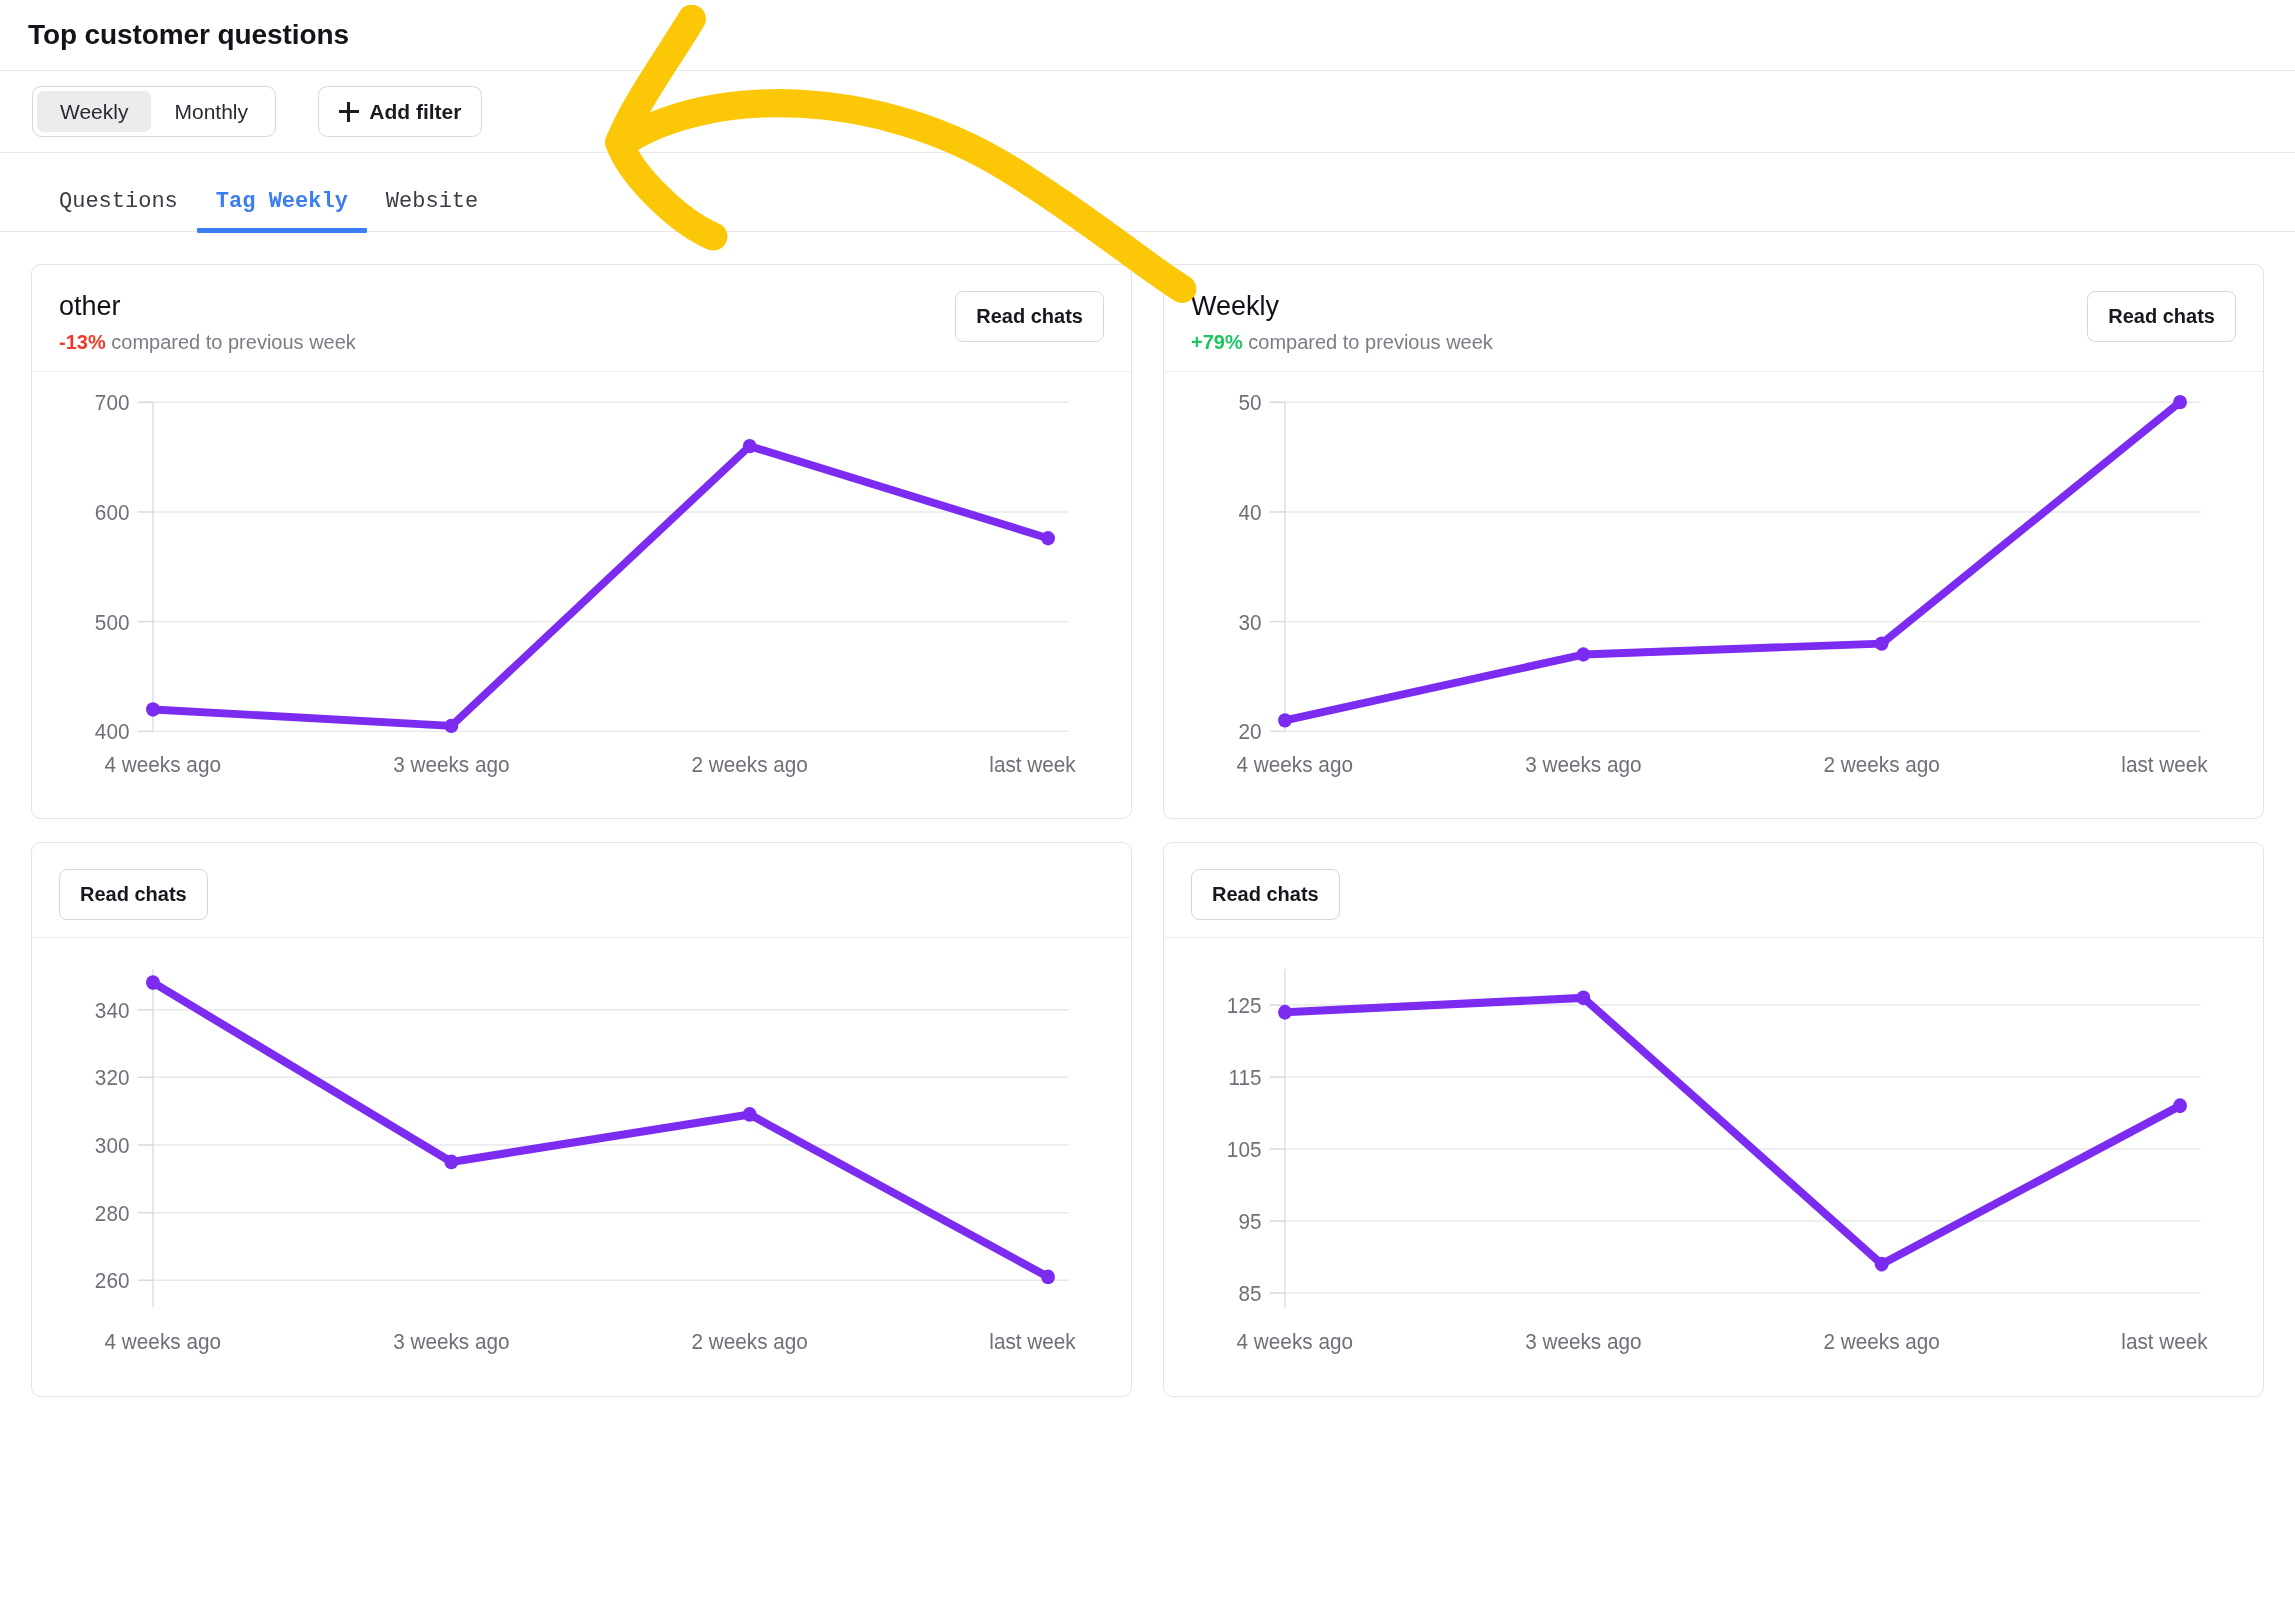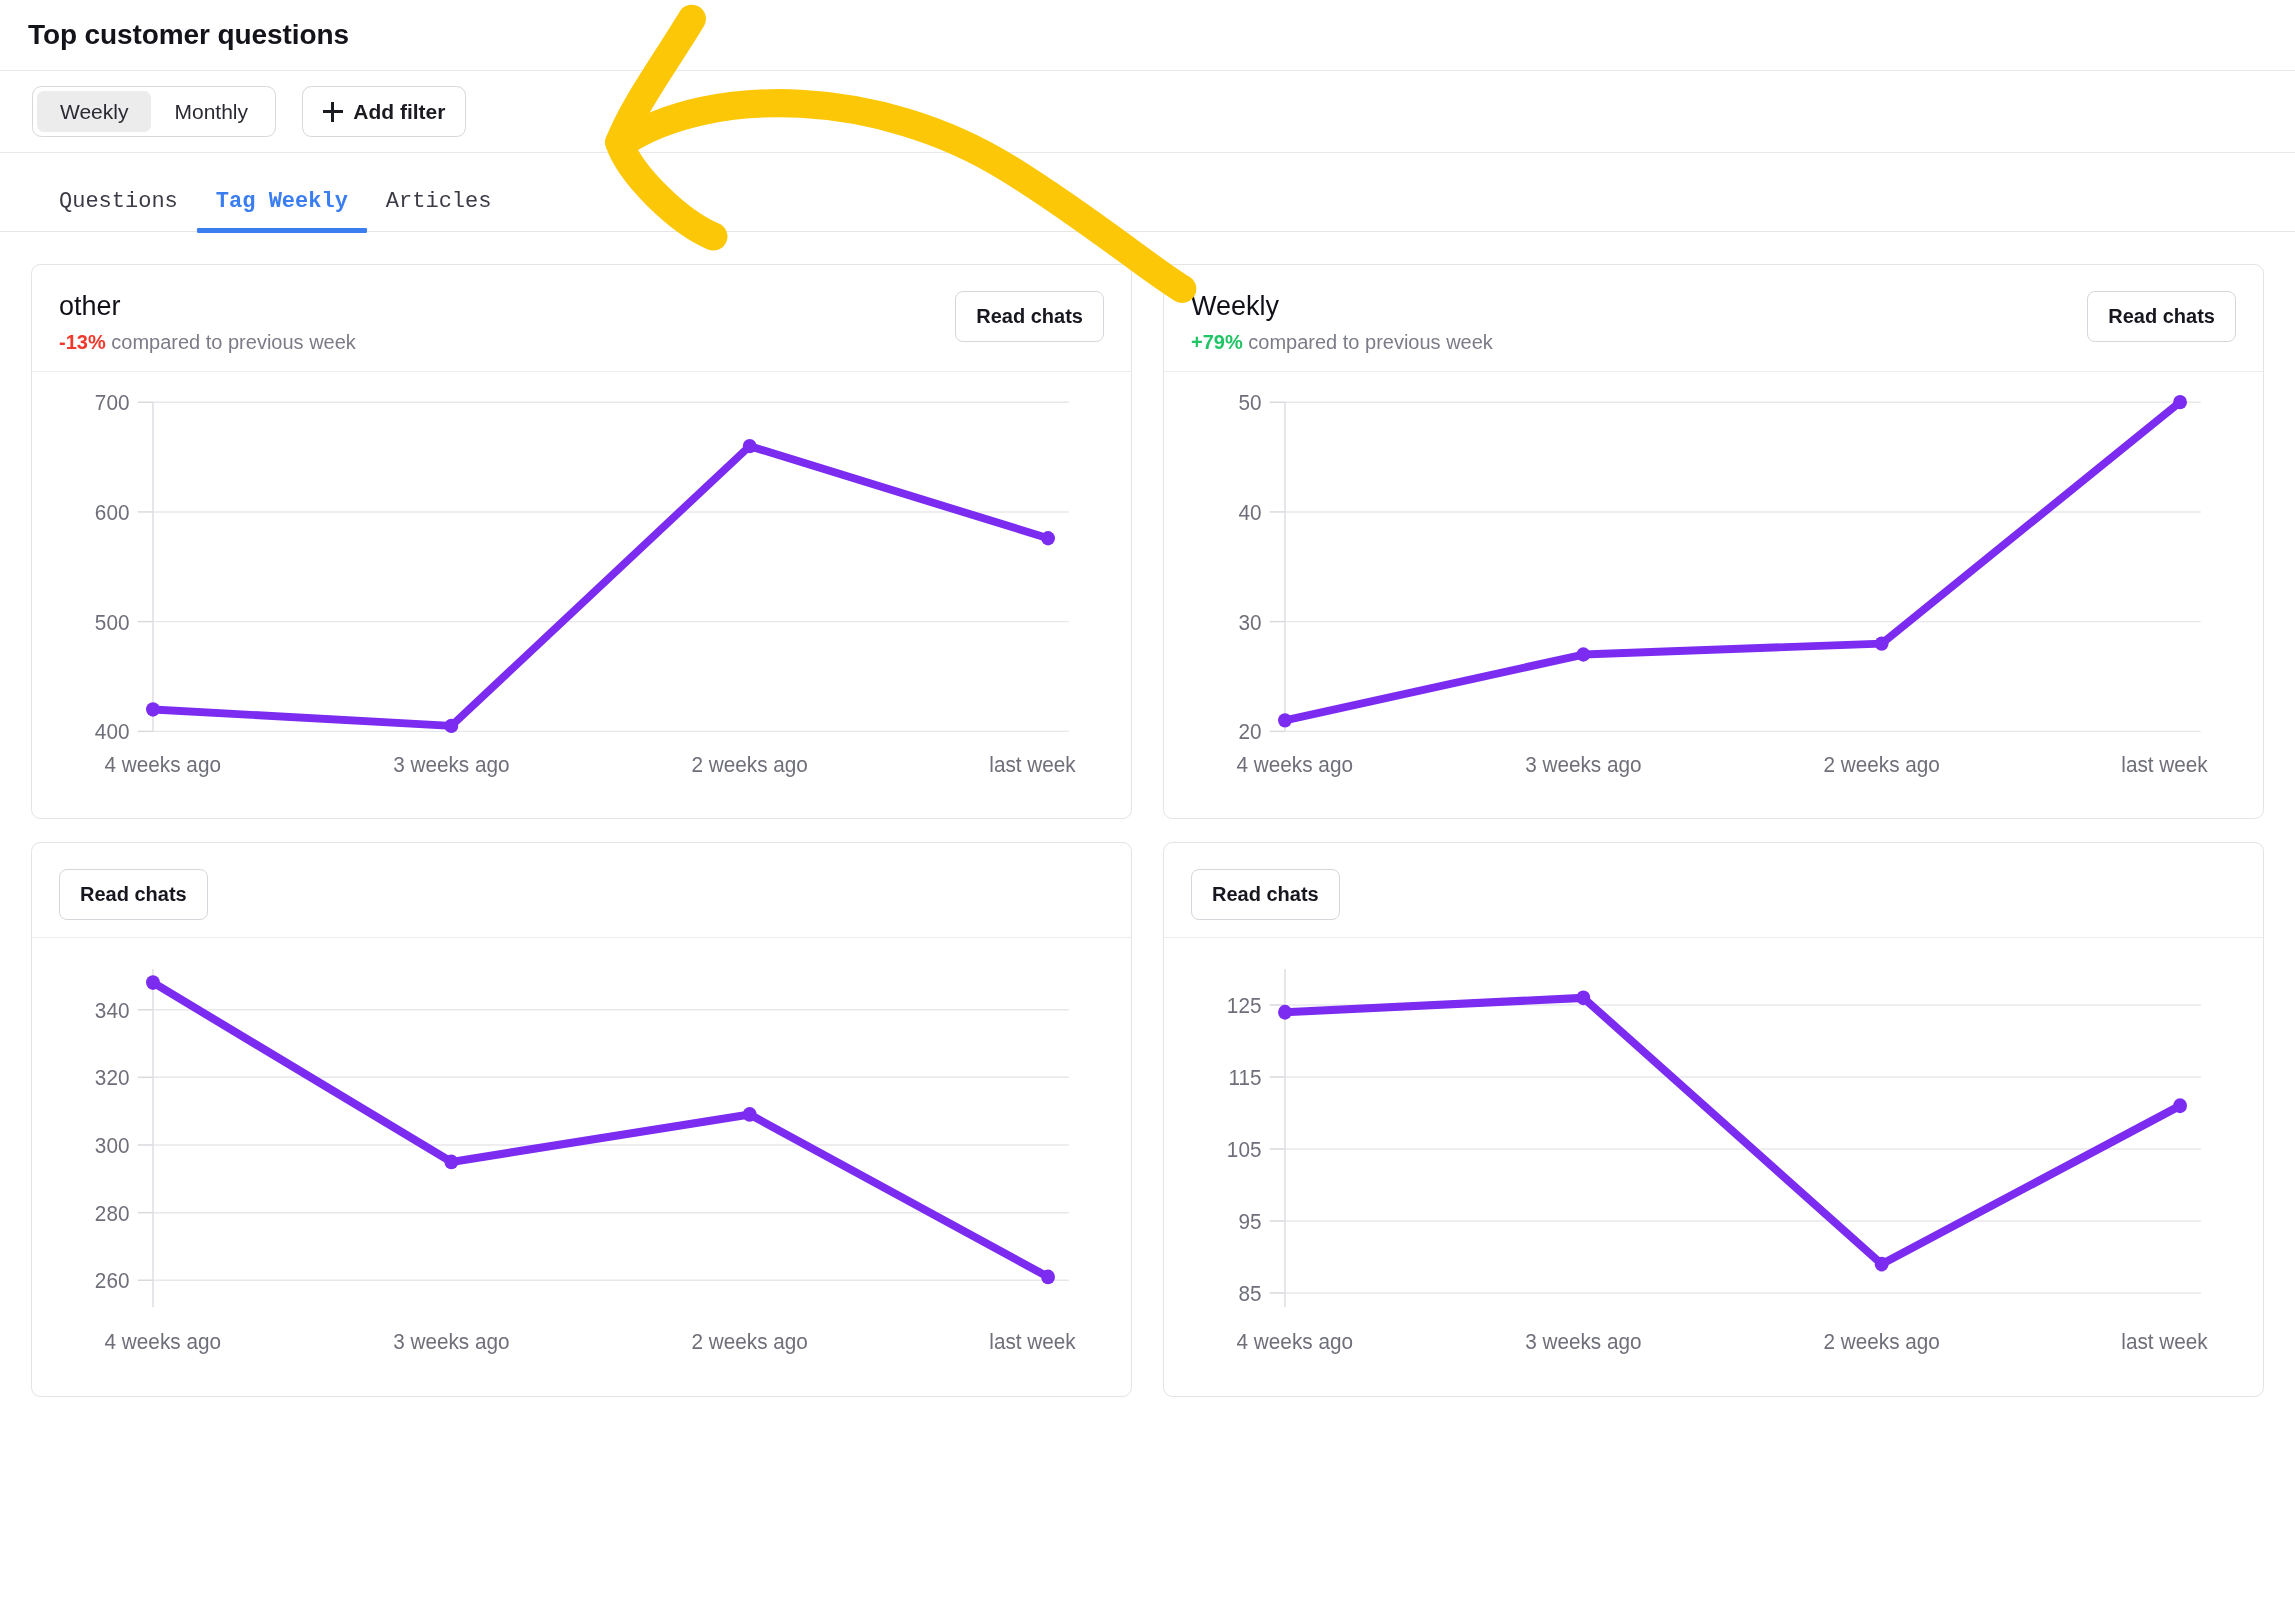--- a/index.html
+++ b/index.html
@@ -46,20 +46,21 @@
   }
   .seg-btn.active { background: #ececed; font-weight: 400; }
 
   .addfilter {
     display: flex; align-items: center; gap: 10.8px;
     height: 51px; padding: 0 20px;
     border: 1.3px solid #d8d8dc; border-radius: 9.4px;
     background: #fff; cursor: pointer;
     font-size: 21px; color: #1b1b22; font-weight: 700;
     font-family: inherit;
+    margin-left: 16px;
   }
   .plus-icon {
     width: 20px; height: 20px; position: relative; display: inline-block;
   }
   .plus-icon::before, .plus-icon::after {
     content: ""; position: absolute; background: #1b1b22;
   }
   .plus-icon::before { left: 0; top: 8.7px; width: 20px; height: 2.7px; }
   .plus-icon::after  { top: 0; left: 8.7px; height: 20px; width: 2.7px; }
 
@@ -136,21 +137,21 @@
     </div>
     <button class="addfilter">
       <span class="plus-icon"></span>
       <span>Add filter</span>
     </button>
   </div>
 
   <div class="tabs">
     <button class="tab">Questions</button>
     <button class="tab active">Tag Weekly</button>
-    <button class="tab">Articles</button>
+    <button class="tab">Website</button>
   </div>
 
   <div class="grid">
 
     <div class="card">
       <div class="card-head">
         <div>
           <div class="card-title">other</div>
           <div class="card-sub">
             <span class="delta neg">-13%</span>

